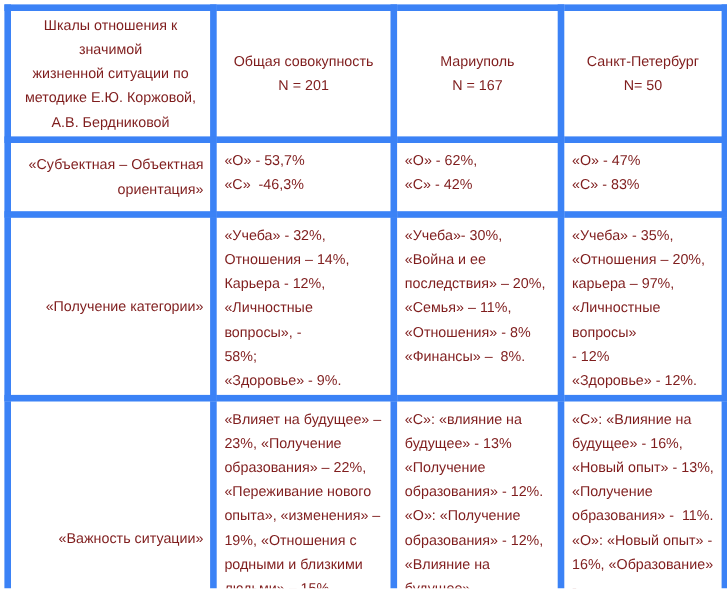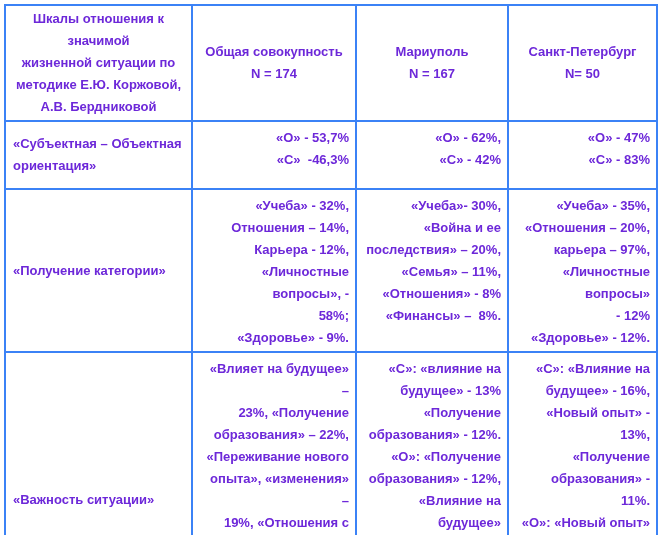--- a/index.html
+++ b/index.html
@@ -6,35 +6,35 @@
   body{
     width:661px;height:535px;overflow:hidden;background:#ffffff;
     font-family:"Liberation Sans",sans-serif;
   }
   .page{width:661px;height:535px;overflow:hidden;background:#ffffff;}
   table.tbl{
     border-collapse:collapse;table-layout:fixed;
     margin:4px 0 0 4px;width:652px;
   }
   .tbl th,.tbl td{
-    border:2px solid #3b82f6;
-    font-size:13px;line-height:22px;font-weight:700;
-    color:#6d28d9;
+    border:6px solid #3b82f6;
+    font-size:13px;line-height:22px;font-weight:400;
+    color:#7f1d1d;
     white-space:pre-wrap;
     overflow:hidden;
     word-wrap:break-word;
   }
   .tbl th{
     text-align:center;vertical-align:middle;padding:2px 6px;
   }
   .tbl td.lbl{
-    text-align:left;vertical-align:middle;padding:2px 6px 2px 7px;
+    text-align:right;vertical-align:middle;padding:2px 6px 2px 7px;
   }
   .tbl td.val{
-    text-align:right;vertical-align:top;padding:5px 6px 2px 7px;
+    text-align:left;vertical-align:top;padding:5px 6px 2px 7px;
   }
   col.c1{width:187px;}
   col.c2{width:164px;}
   col.c3{width:152px;}
   col.c4{width:149px;}
   tr.r-header{height:96px;}
   tr.r-orientation{height:68px;}
   tr.r-categories{height:142px;}
   tr.r-importance{height:218px;}
 </style>
@@ -49,21 +49,21 @@
         <col class="c3">
         <col class="c4">
     </colgroup>
     <tbody>
       <tr class="r-header">
         <th>Шкалы отношения к значимой
 жизненной ситуации по
 методике Е.Ю. Коржовой,
 А.В. Бердниковой</th>
         <th>Общая совокупность
-N = 174</th>
+N = 201</th>
         <th>Мариуполь
 N = 167</th>
         <th>Санкт-Петербург
 N= 50</th>
       </tr>
       <tr class="r-orientation">
         <td class="lbl">«Субъектная – Объектная
 ориентация»</td>
         <td class="val">«О» - 53,7%
 «С»  -46,3%</td>

